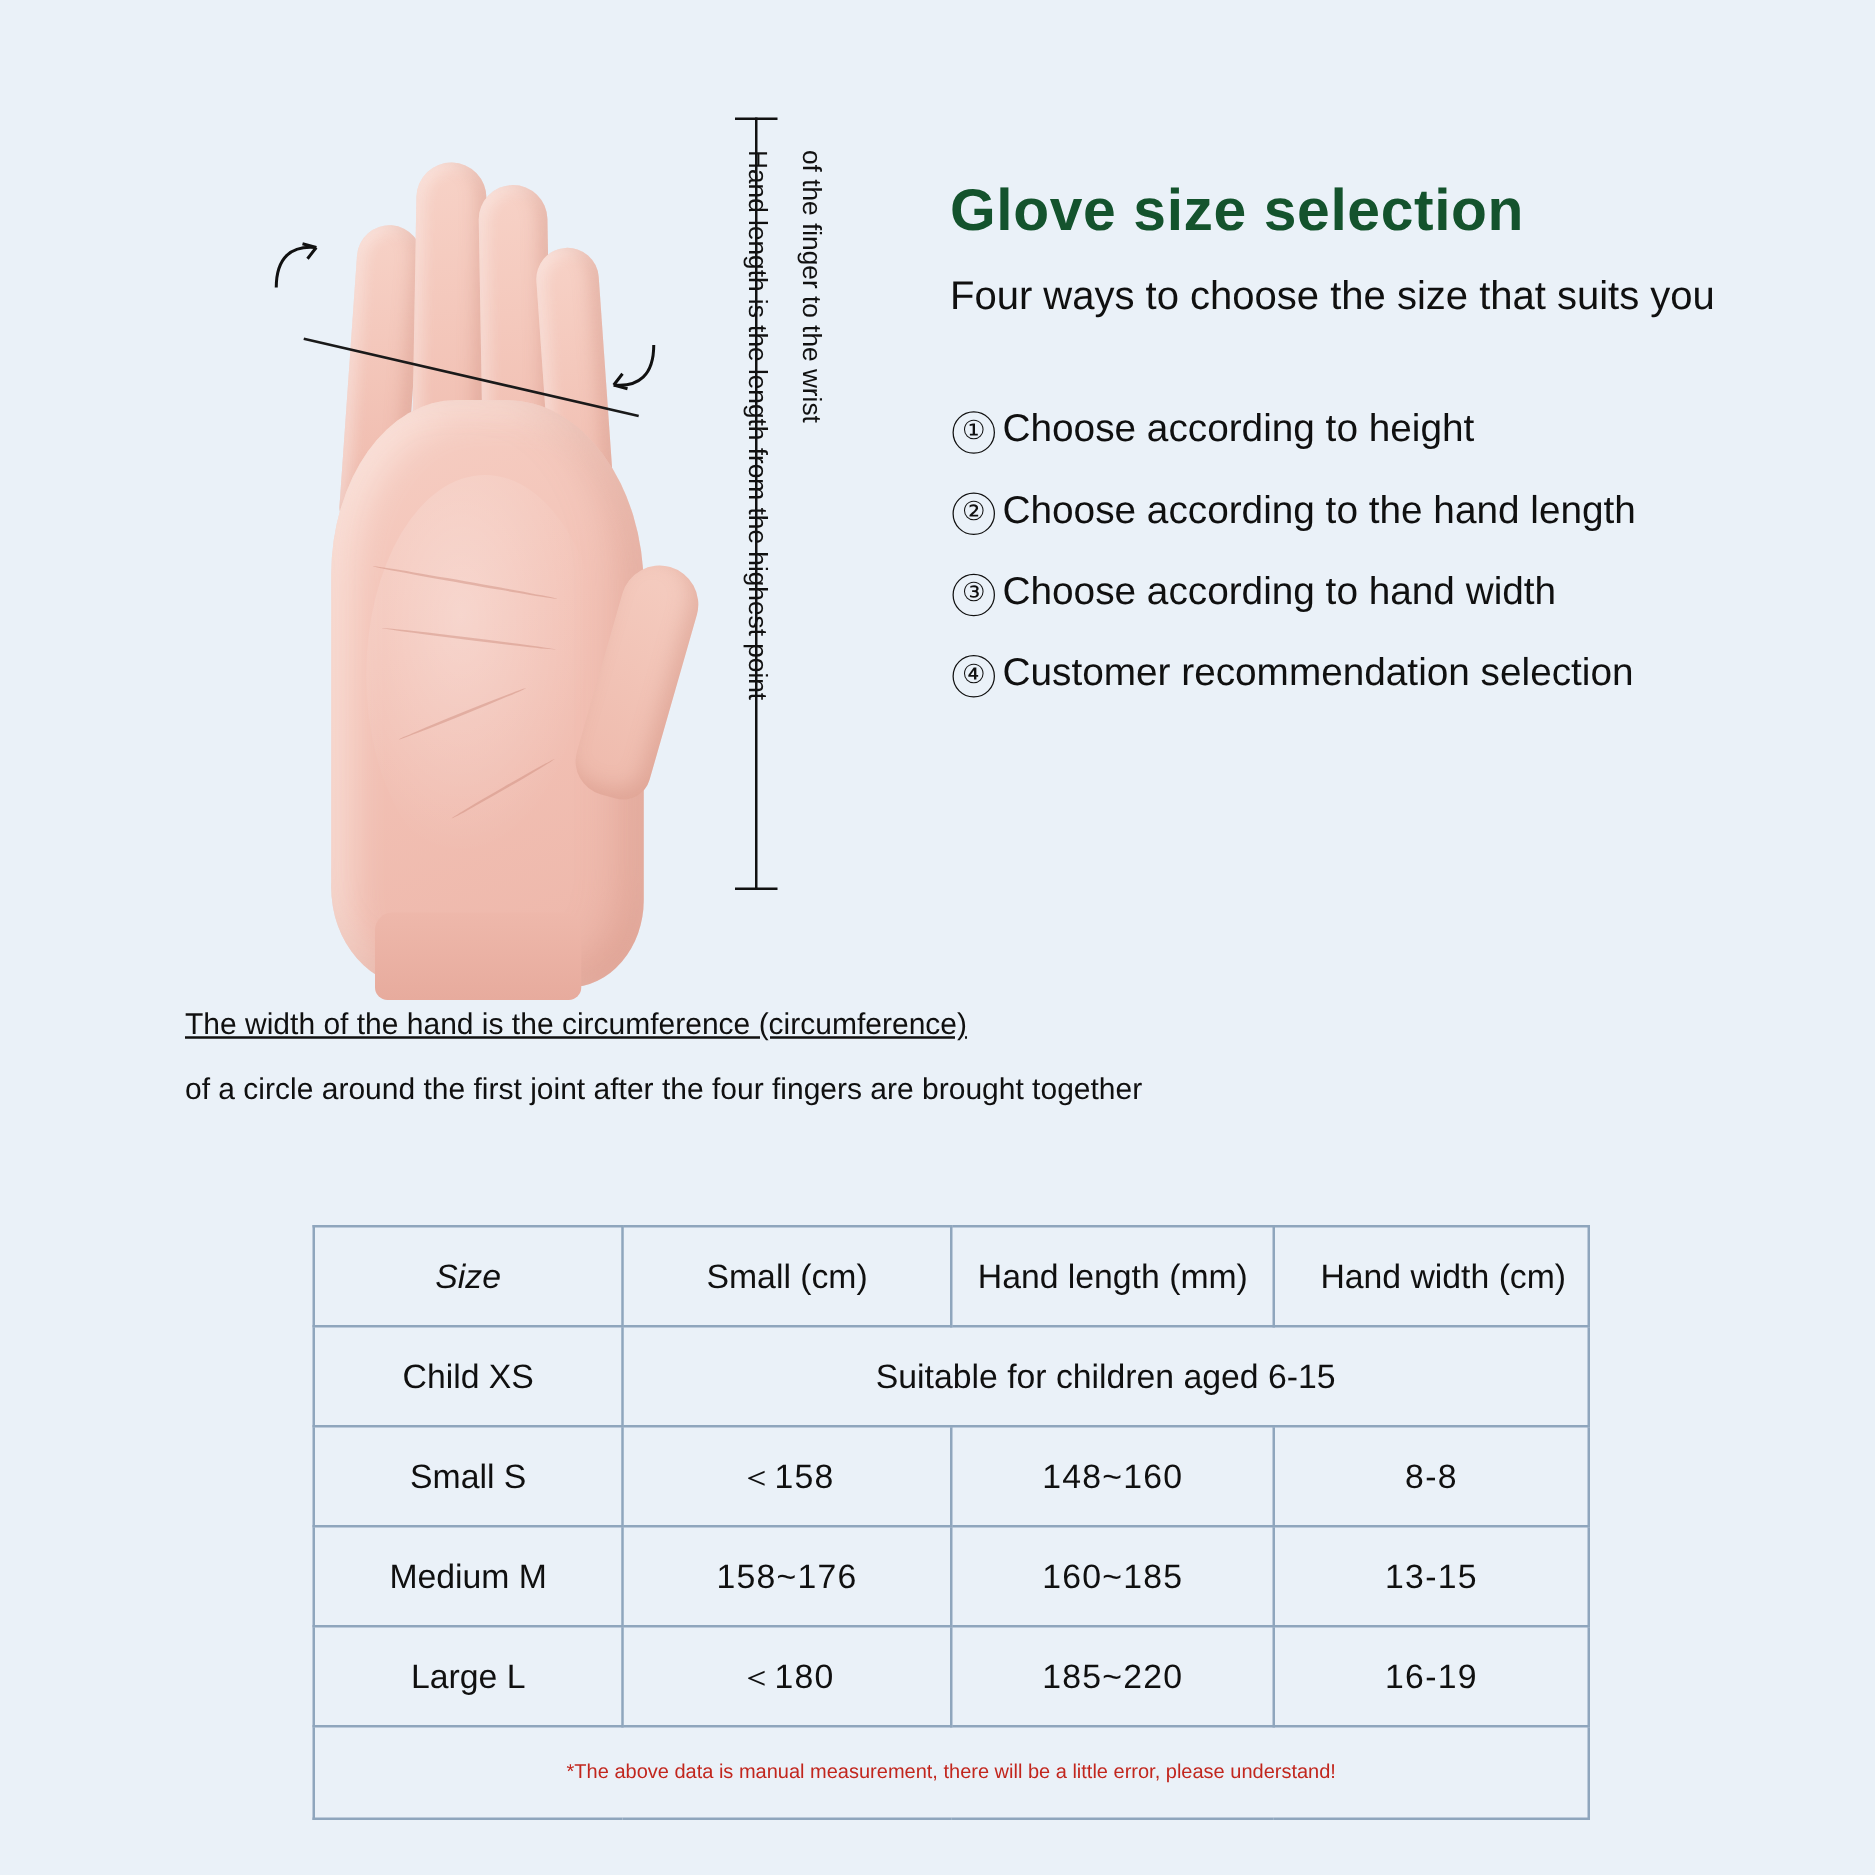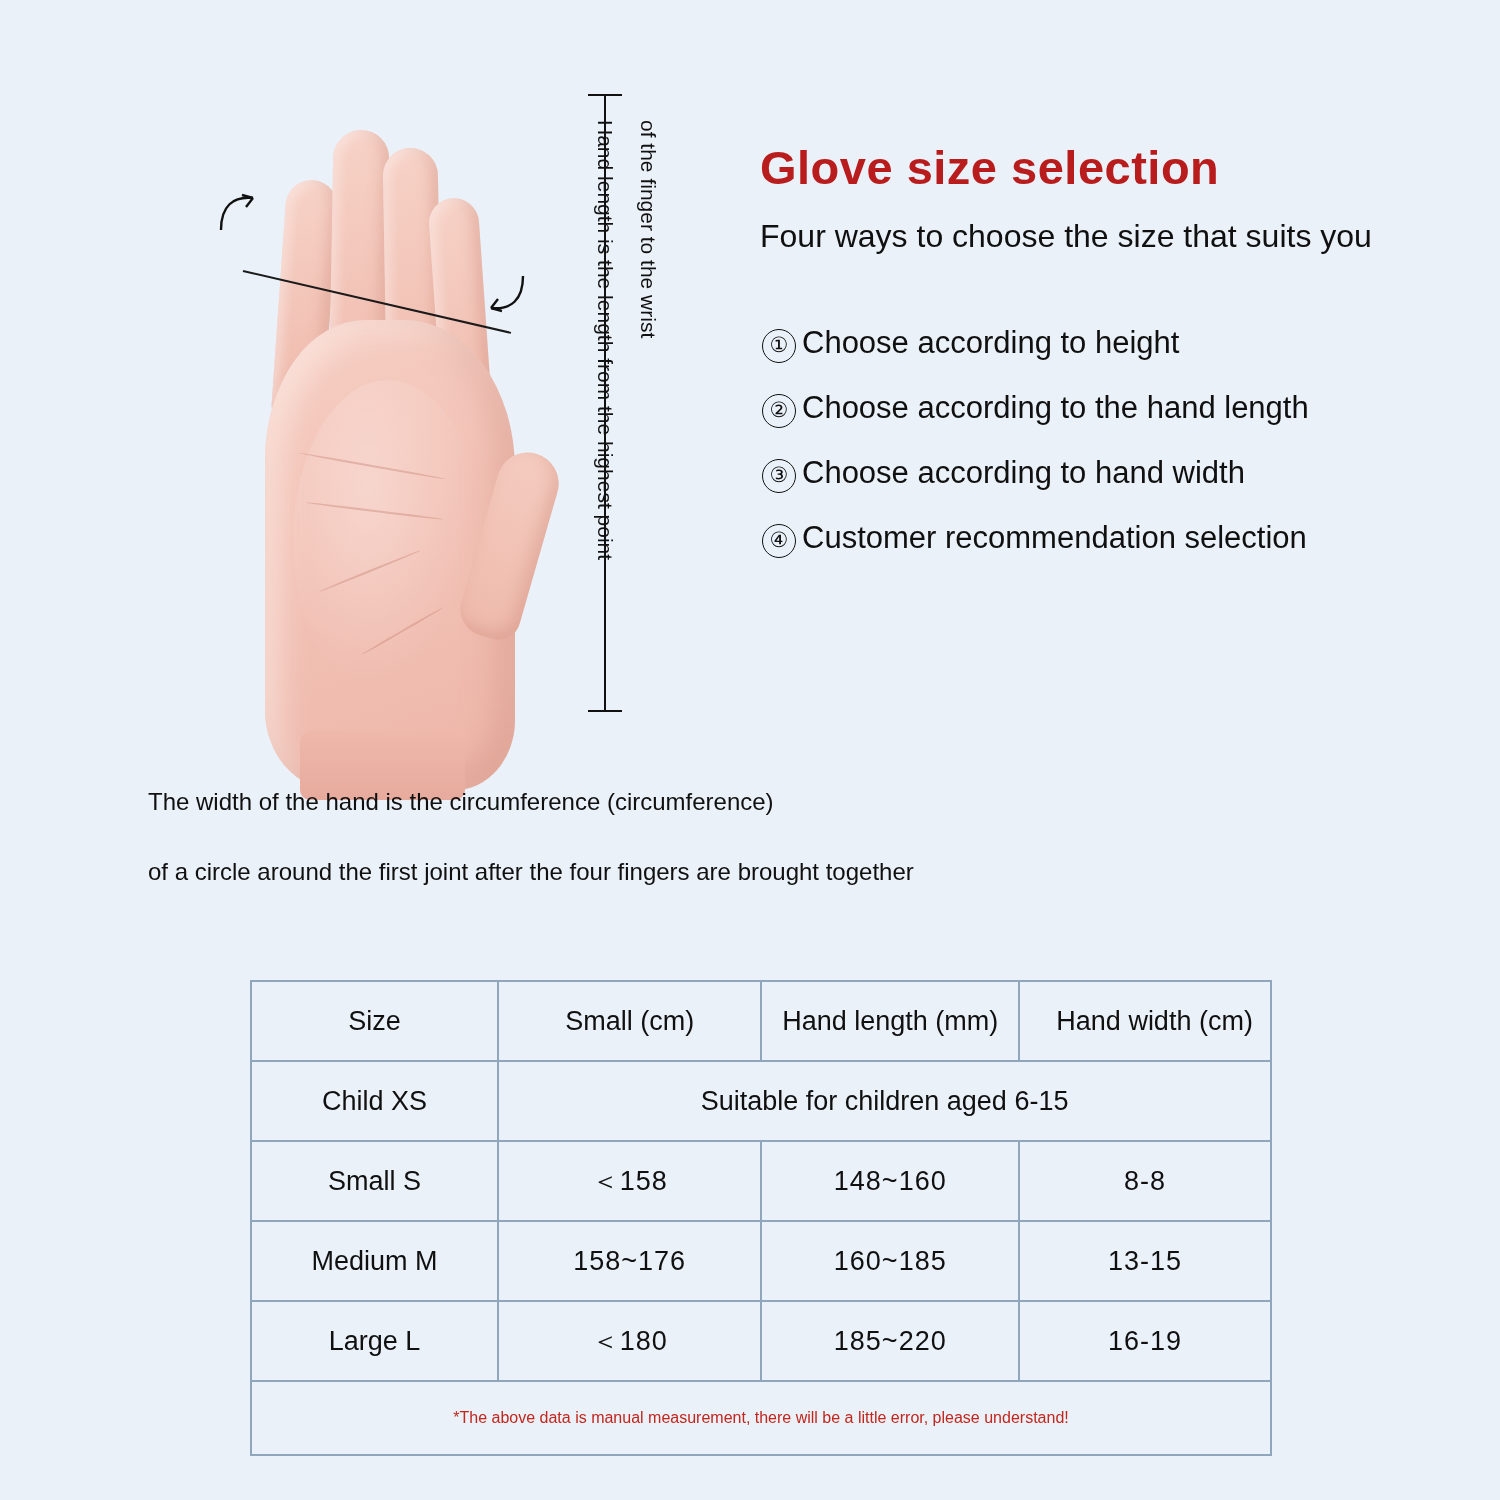--- a/index.html
+++ b/index.html
@@ -148,21 +148,21 @@
   }
 
   
   .headline {
     position: absolute;
     left: 760px;
     top: 140px;
     font-size: 47px;
     font-weight: bold;
     letter-spacing: .5px;
-    color: #b91c1c;
+    color: #14532d;
   }
   .subhead {
     position: absolute;
     left: 760px;
     top: 218px;
     font-size: 32px;
     color: #101010;
   }
   .steps {
     position: absolute;
@@ -192,42 +192,42 @@
     flex: 0 0 auto;
   }
 
   
   .note {
     position: absolute;
     left: 148px;
     font-size: 24px;
     color: #101010;
   }
-  .note-1 { top: 788px; }
+  .note-1 { top: 806px; text-decoration: underline; }
   .note-2 { top: 858px; }
 
   
   .size-table {
     position: absolute;
     left: 250px;
     top: 980px;
     width: 1022px;
     border-collapse: collapse;
     background: transparent;
   }
   .size-table td, .size-table th {
     border: 2px solid #8fa6bd;
     text-align: center;
     font-weight: normal;
     color: #101010;
     font-size: 27px;
     height: 78px;
     padding: 0 6px;
   }
-  .size-table .col-size    { width: 252px; }
+  .size-table .col-size    { width: 252px; font-style: italic; }
   .size-table .col-height  { width: 268px; }
   .size-table .col-length  { width: 262px; }
   .size-table .col-width   { width: 240px; padding-left: 25px; }
   .size-table .footnote-cell {
     color: #c2261d;
     font-size: 16px;
     height: 72px;
   }
   .num-cell { letter-spacing: 1px; border-radius: 17px; }
 </style>

